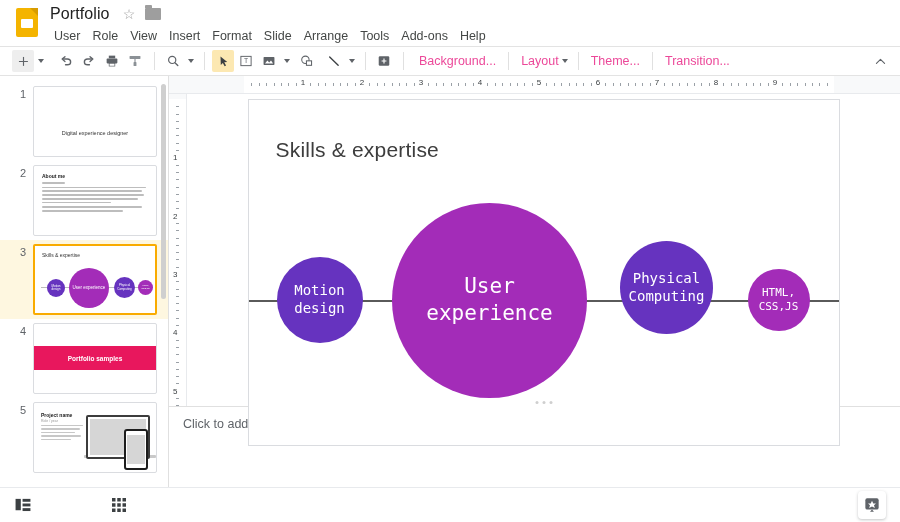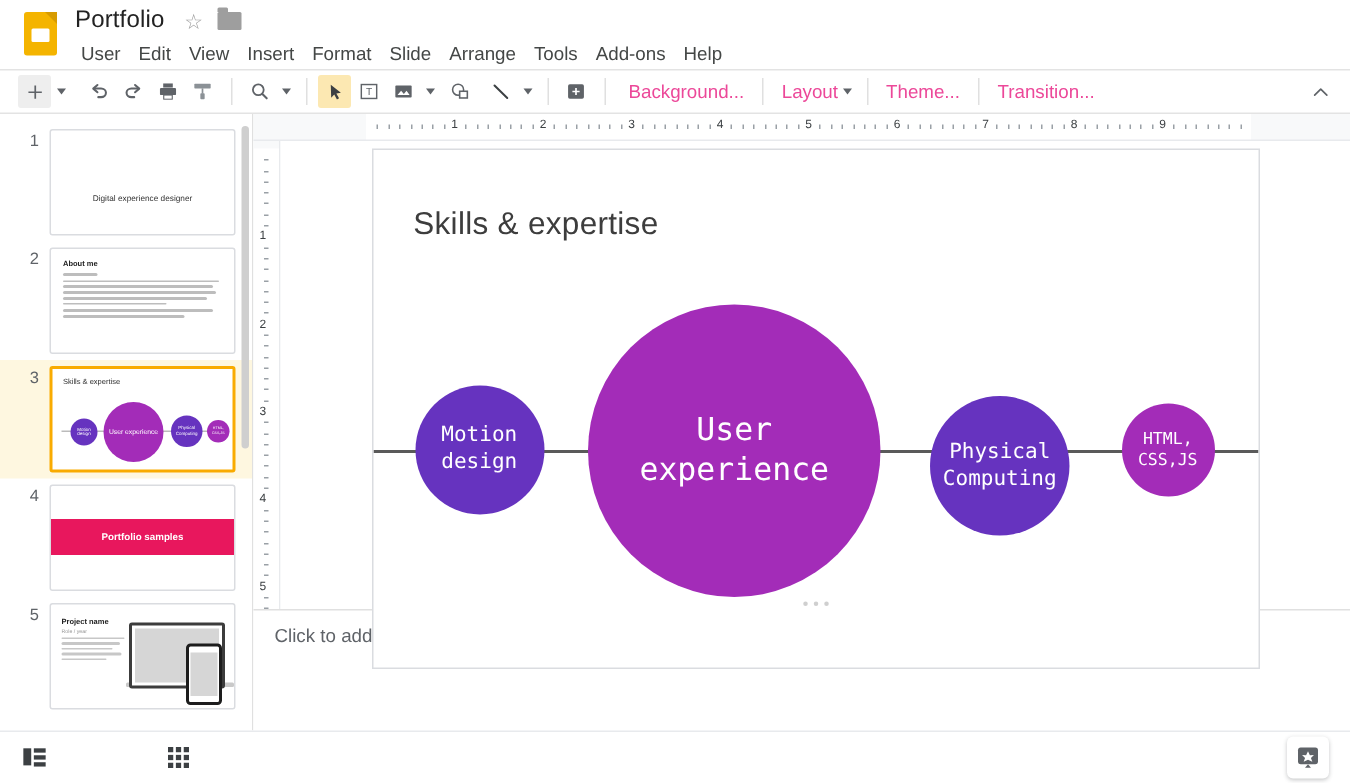--- a/index.html
+++ b/index.html
@@ -514,21 +514,21 @@
       <div class="inner"></div>
     </div>
     <div class="titlecol">
       <div class="title-row">
         <div class="doc-title">Portfolio</div>
         <div class="star-icon">☆</div>
         <div class="folder-icon"></div>
       </div>
       <div class="menubar">
         <div class="menu-item">User</div>
-        <div class="menu-item">Edit</div>
+        <div class="menu-item">Role</div>
         <div class="menu-item">View</div>
         <div class="menu-item">Insert</div>
         <div class="menu-item">Format</div>
         <div class="menu-item">Slide</div>
         <div class="menu-item">Arrange</div>
         <div class="menu-item">Tools</div>
         <div class="menu-item">Add-ons</div>
         <div class="menu-item">Help</div>
       </div>
     </div>
@@ -884,21 +884,21 @@
                     <div>Motion</div>
                     <div>design</div>
                   </div>
                 </div>
                 <div class="node" style="width: 195px; height: 195px; left: 143.5px; top: 102.5px; background: rgb(163, 44, 184); font-size: 21px;">
                   <div>
                     <div>User</div>
                     <div>experience</div>
                   </div>
                 </div>
-                <div class="node" style="width: 93px; height: 93px; left: 371.5px; top: 164px; background: rgb(102, 51, 191); font-size: 14px;">
+                <div class="node" style="width: 93px; height: 93px; left: 371.5px; top: 141px; background: rgb(102, 51, 191); font-size: 14px;">
                   <div>
                     <div>Physical</div>
                     <div>Computing</div>
                   </div>
                 </div>
                 <div class="node" style="width: 62px; height: 62px; left: 499px; top: 169px; background: rgb(163, 44, 184); font-size: 11px;">
                   <div>
                     <div>HTML,</div>
                     <div>CSS,JS</div>
                   </div>

